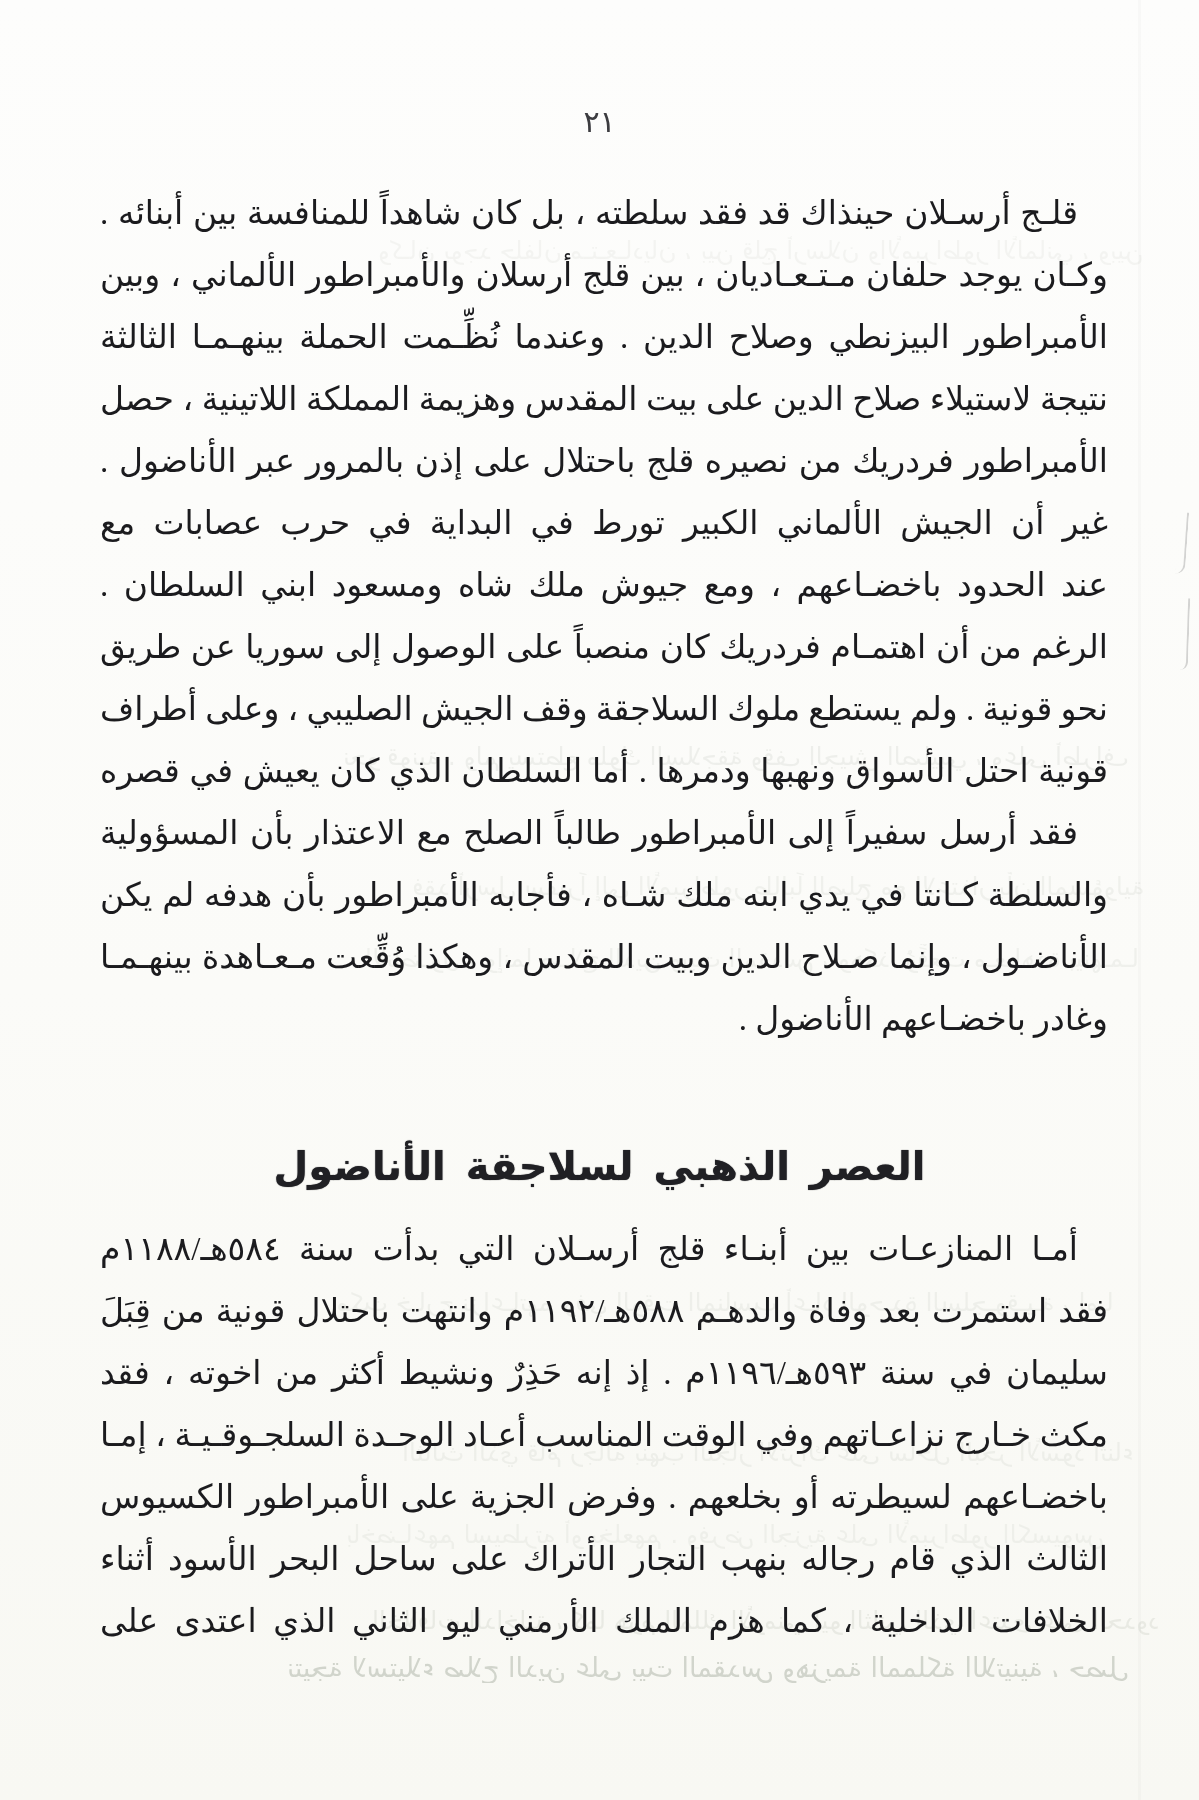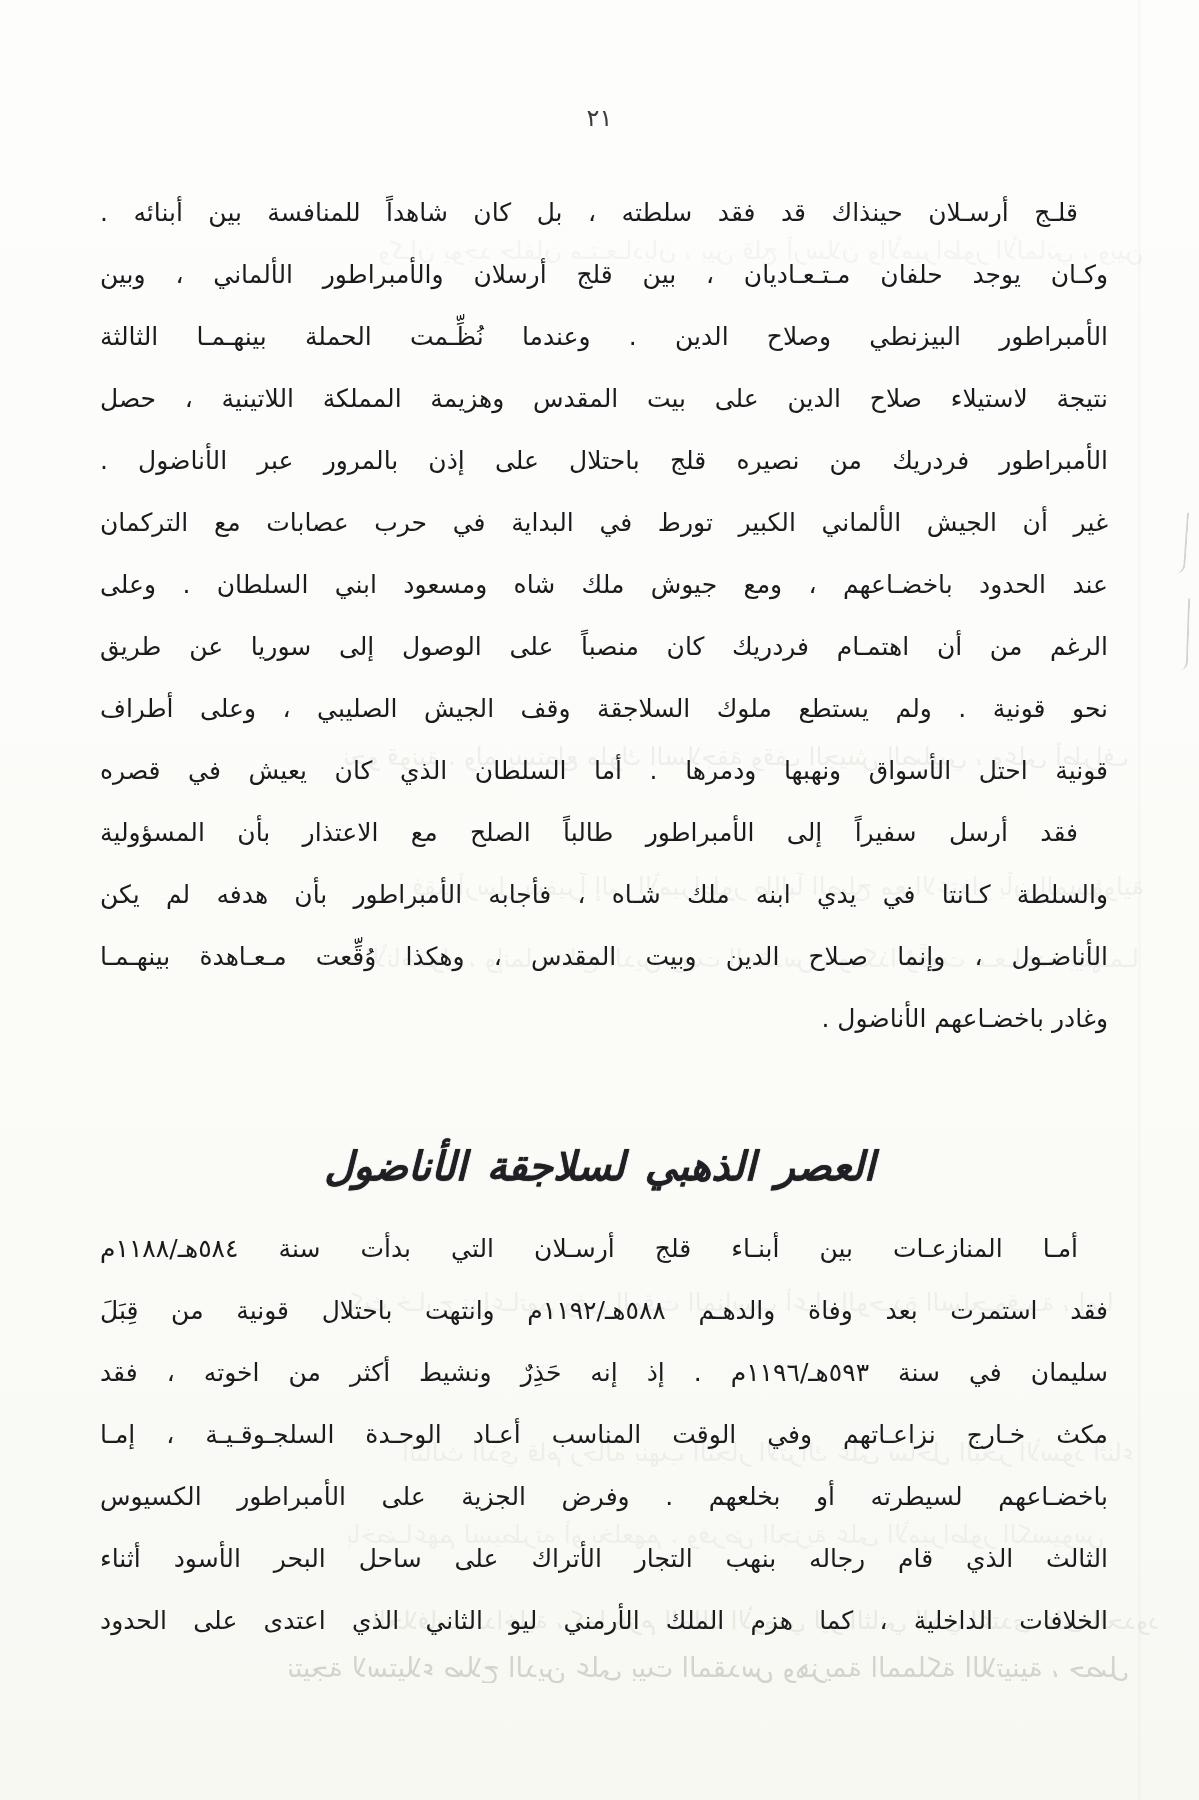--- a/index.html
+++ b/index.html
@@ -11,47 +11,47 @@
     overflow:hidden;
     background:#fcfcfa;
   }
   .page {
     position:absolute; inset:0;
     background:linear-gradient(180deg,#fdfdfc 0%,#fbfbf8 55%,#f8f8f3 100%);
   }
   .page-number {
     position:absolute; top:104px; left:0; width:100%;
     text-align:center;
-    font-size:24px; color:#3c3c40;
+    font-size:30px; color:#3c3c40;
     letter-spacing:2px;
   }
   .textcol {
     position:absolute; right:91px; width:1008px;
     direction:rtl;
   }
   .s1 { top:182px; }
   .s2 { top:1218px; }
   .line {
     height:62px; line-height:62px;
-    font-size:25px;
+    font-size:33px;
     text-align:justify; text-align-last:justify;
     overflow:hidden;
     letter-spacing:0.2px;
     color:#1b1b1e;
+    font-family:Liberation Serif, serif;
   }
   .indent { padding-right:30px; }
   .end { text-align:right; text-align-last:right; }
   .heading {
     position:absolute; top:1143px; left:0; width:100%;
     direction:rtl; text-align:center;
     font-size:40px; font-weight:bold;
     color:#202024;
     word-spacing:6px; letter-spacing:0.5px;
     text-shadow:0 0 1px rgba(25,25,30,0.85);
-    font-style:italic;
   }
   .bleed {
     position:absolute;
     direction:rtl; white-space:nowrap;
     transform:scaleX(-1);
     color:#6e7a66;
     filter:blur(0.7px);
     font-size:25px;
     pointer-events:none;
     overflow:hidden; max-width:1080px;

